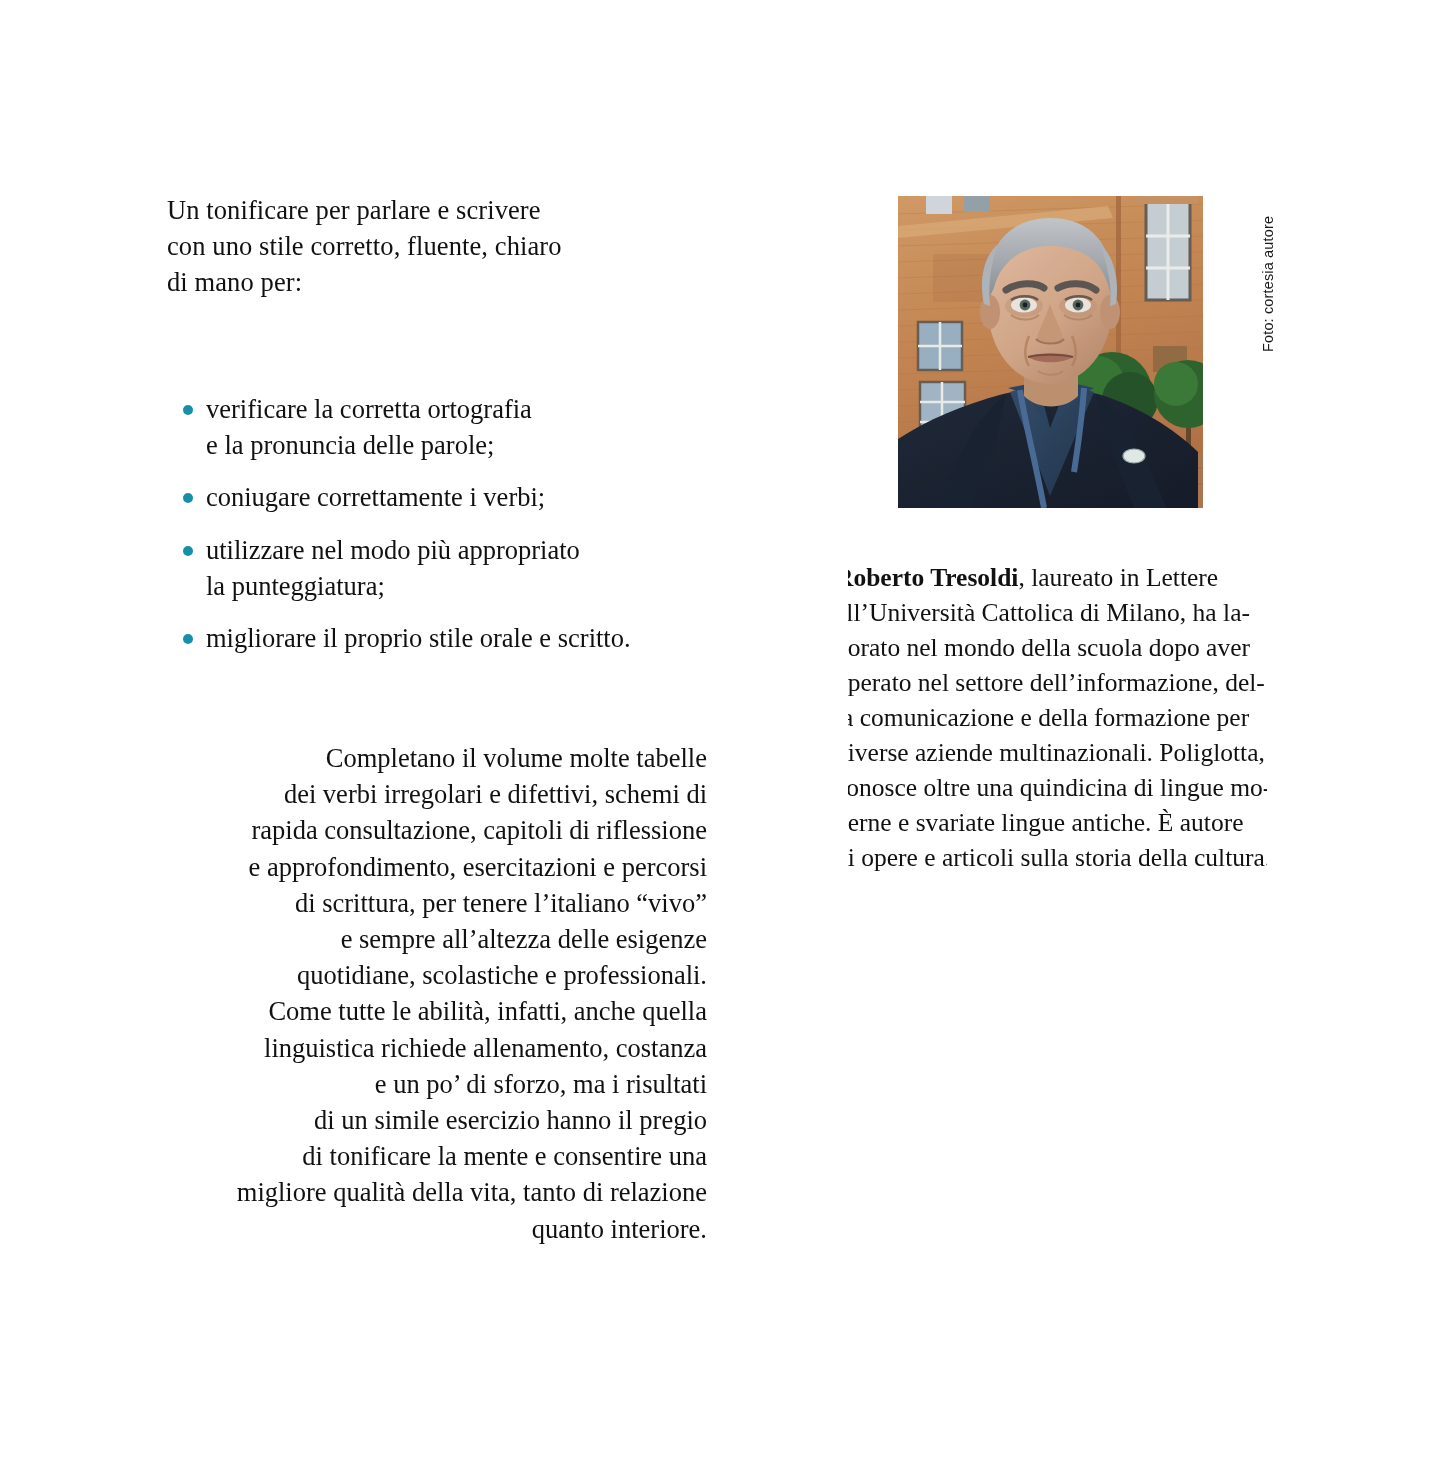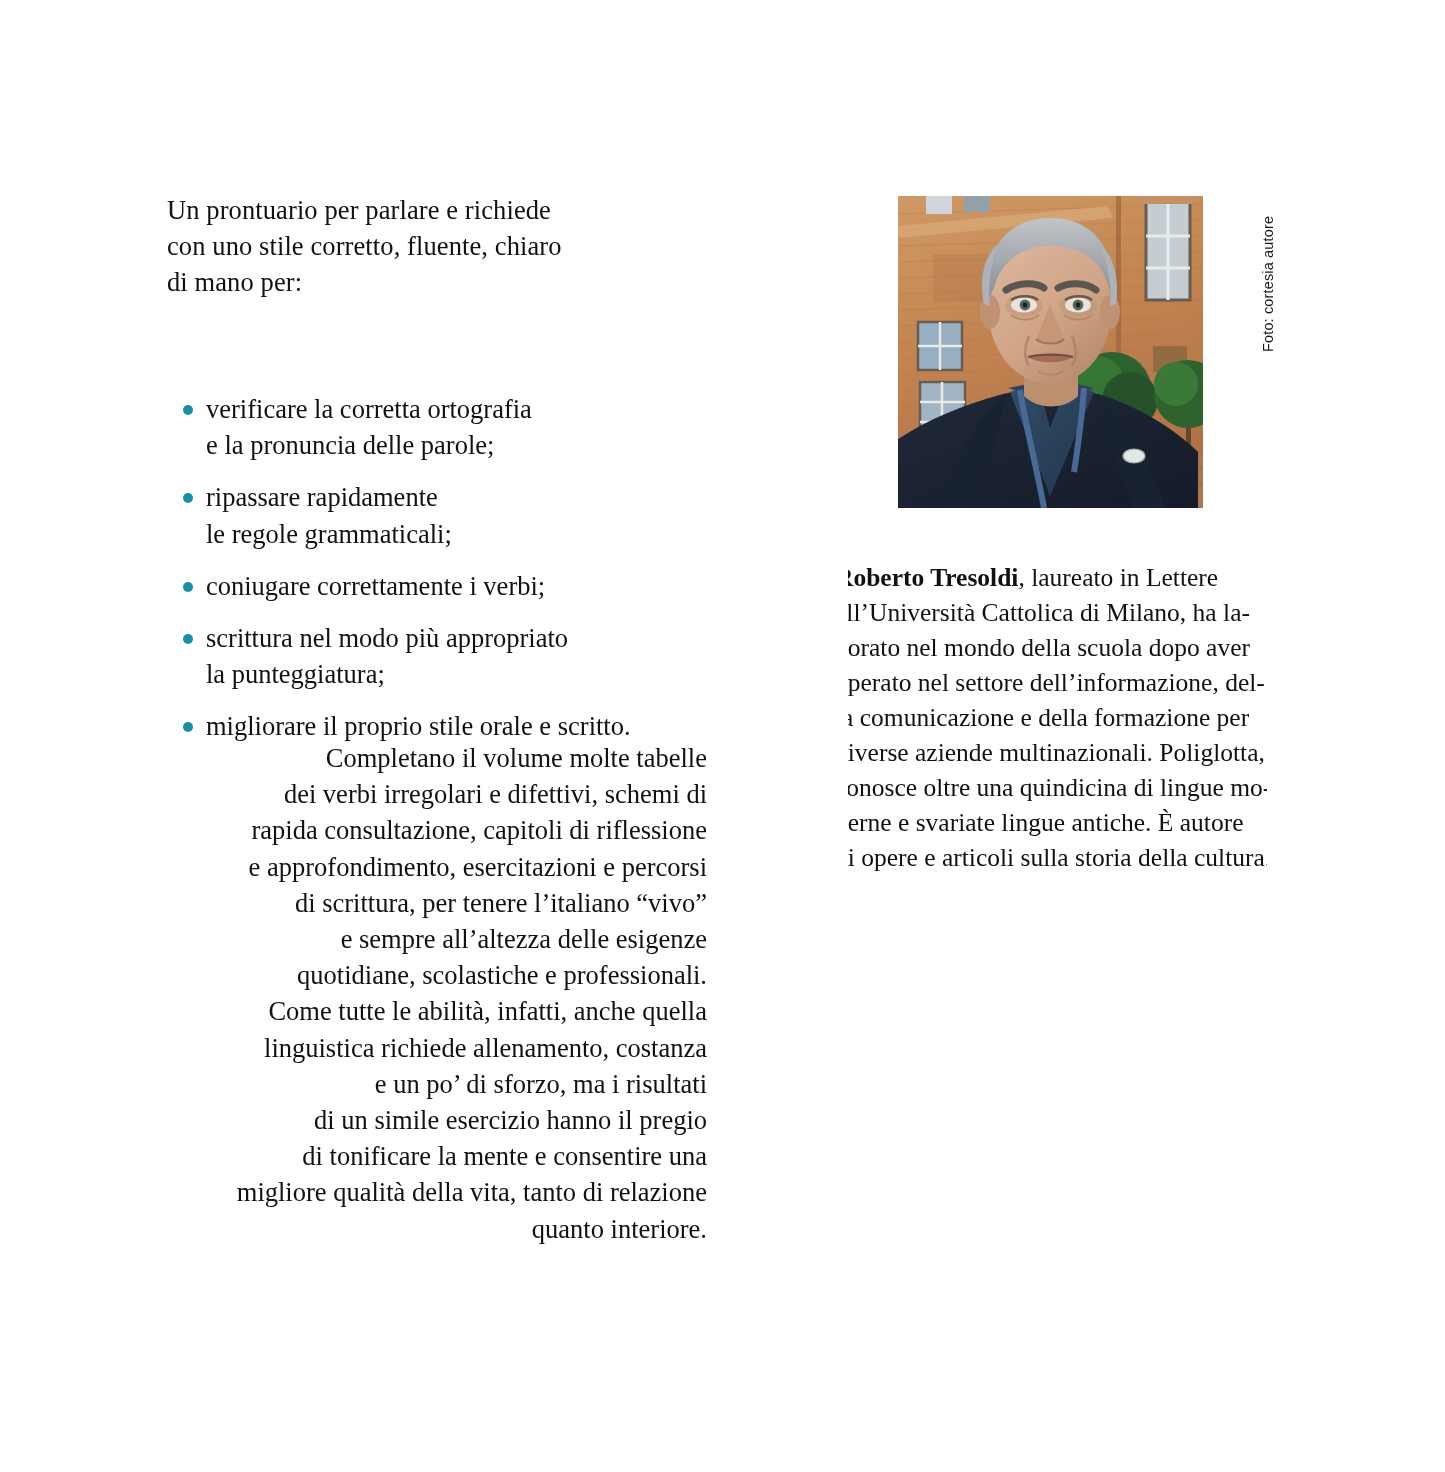--- a/index.html
+++ b/index.html
@@ -141,43 +141,38 @@
   .bio-name { font-weight: bold; }
 </style>
 </head>
 <body>
 
 <div class="page">
 
   <div class="blurb-col">
 
     <p class="intro-para">
-      <span class="ln">Un prontuario per parlare e richiede</span>
+      <span class="ln">Un tonificare per parlare e scrivere</span>
       <span class="ln">con uno stile corretto, fluente, chiaro</span>
       <span class="ln">di mano per:</span>
     </p>
 
     <ul class="bullet-list">
       <li class="bullet-item">
         <span class="dot"></span>
         <span class="ln">verificare la corretta ortografia</span>
         <span class="ln">e la pronuncia delle parole;</span>
       </li>
       <li class="bullet-item">
         <span class="dot"></span>
-        <span class="ln">ripassare rapidamente</span>
-        <span class="ln">le regole grammaticali;</span>
-      </li>
-      <li class="bullet-item">
-        <span class="dot"></span>
         <span class="ln">coniugare correttamente i verbi;</span>
       </li>
       <li class="bullet-item">
         <span class="dot"></span>
-        <span class="ln">scrittura nel modo più appropriato</span>
+        <span class="ln">utilizzare nel modo più appropriato</span>
         <span class="ln">la punteggiatura;</span>
       </li>
       <li class="bullet-item">
         <span class="dot"></span>
         <span class="ln">migliorare il proprio stile orale e scritto.</span>
       </li>
     </ul>
 
     <p class="closing-para">
       <span class="ln">Completano il volume molte tabelle</span>

